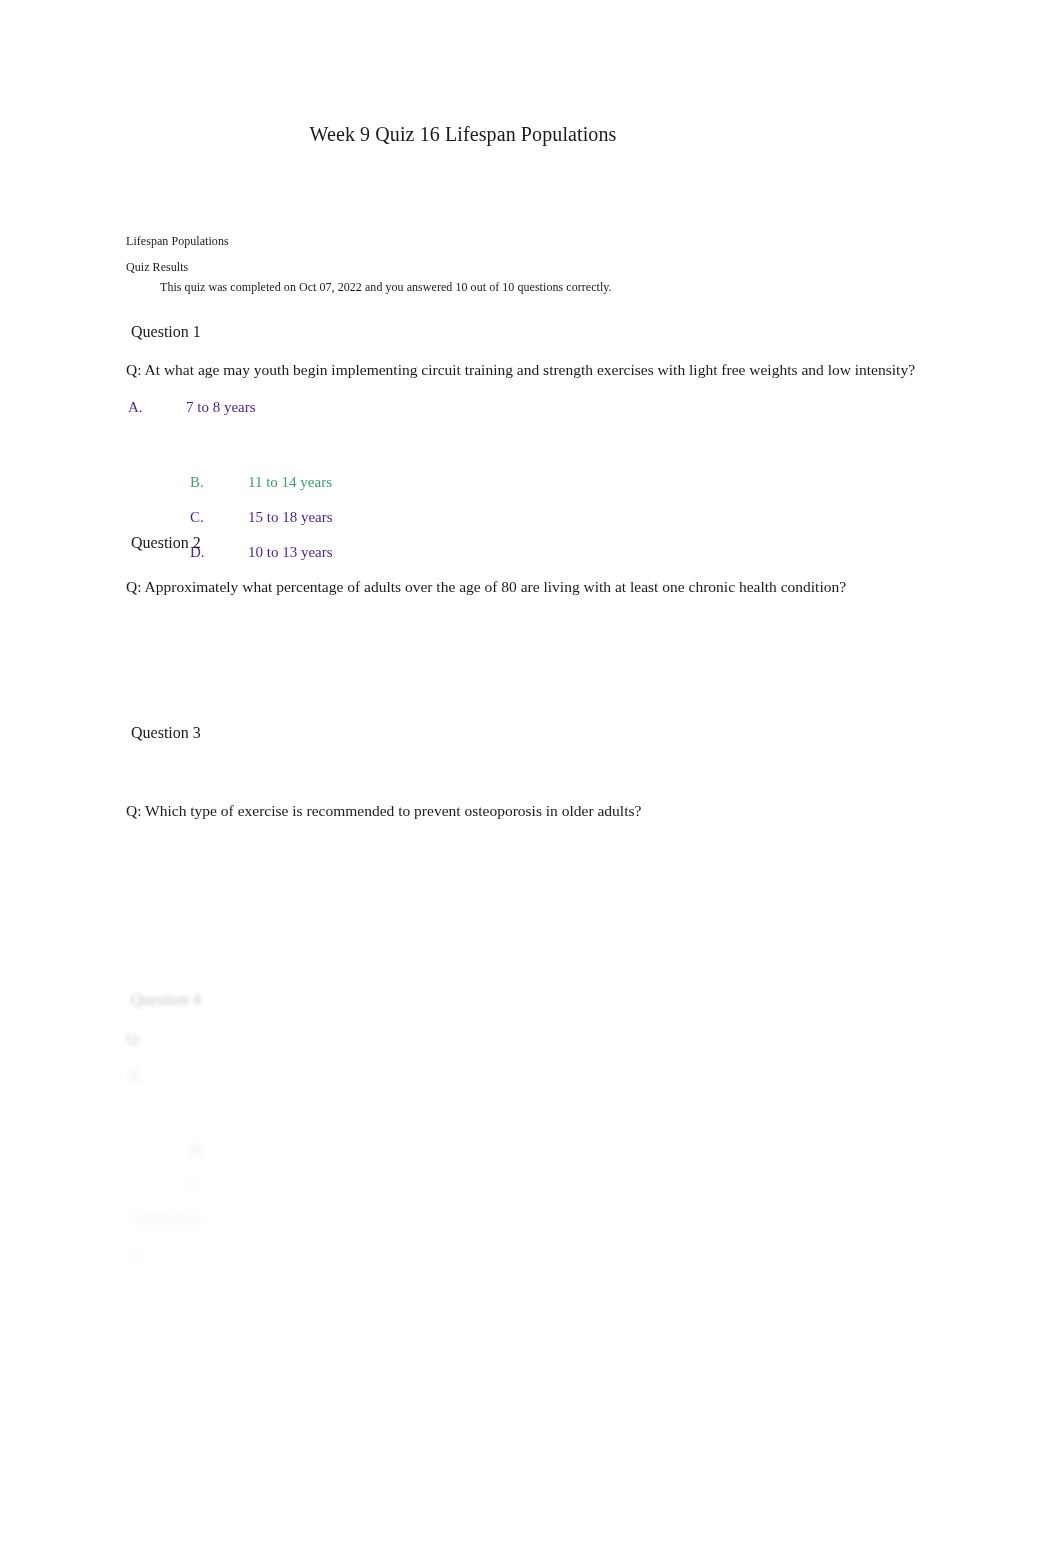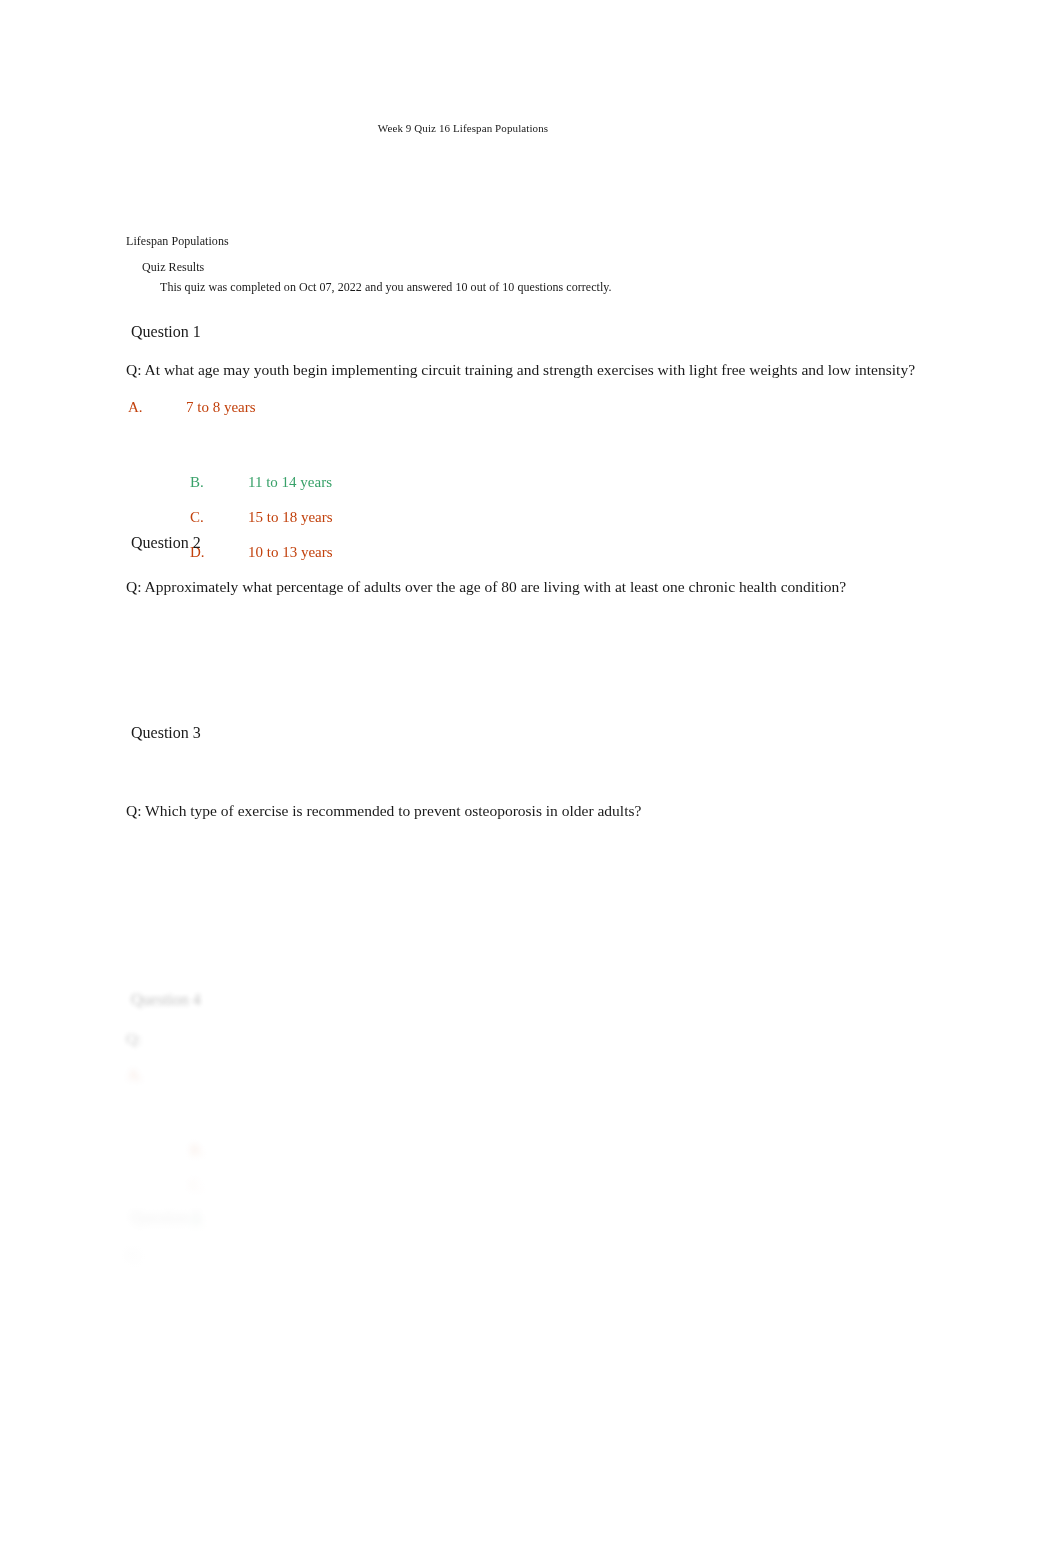--- a/index.html
+++ b/index.html
@@ -19,21 +19,21 @@
     overflow: hidden;
   }
 
   
   .doc-header {
     position: absolute;
     top: 122px;
     left: 0;
     width: 926px;
     text-align: center;
-    font-size: 11px;
+    font-size: 20px;
     line-height: 1.25;
     letter-spacing: 0.1px;
   }
 
   
   .body-col {
     position: absolute;
     top: 0;
     left: 126px;
     width: 820px;
@@ -42,21 +42,21 @@
   .line {
     position: absolute;
     left: 0;
     font-size: 12px;
     line-height: 1.2;
     white-space: nowrap;
     letter-spacing: 0.05px;
   }
 
   .intro-title   { top: 234px; }
-  .intro-results { top: 260px; margin-left: 16px; }
+  .intro-results { top: 260px; }
   .intro-summary { top: 280px; margin-left: 34px; }
 
   .q-heading {
     position: absolute;
     left: 5px;
     font-size: 16px;
     line-height: 1.2;
     white-space: nowrap;
   }
 
@@ -75,21 +75,21 @@
     line-height: 1.2;
     white-space: nowrap;
   }
   .opt .opt-letter {
     display: inline-block;
     width: 58px;
   }
   .opt.lvl1 { left: 2px; }
   .opt.lvl2 { left: 64px; margin-top: 40px; }
 
-  .opt.wrong   { color: #c2410c; }
+  .opt.wrong   { color: #4c1d95; }
   .opt.correct { color: #38a169; }
 
   
   .fade-region {
     position: absolute;
     left: 0;
     top: 968px;
     width: 1062px;
     height: 330px;
   }

